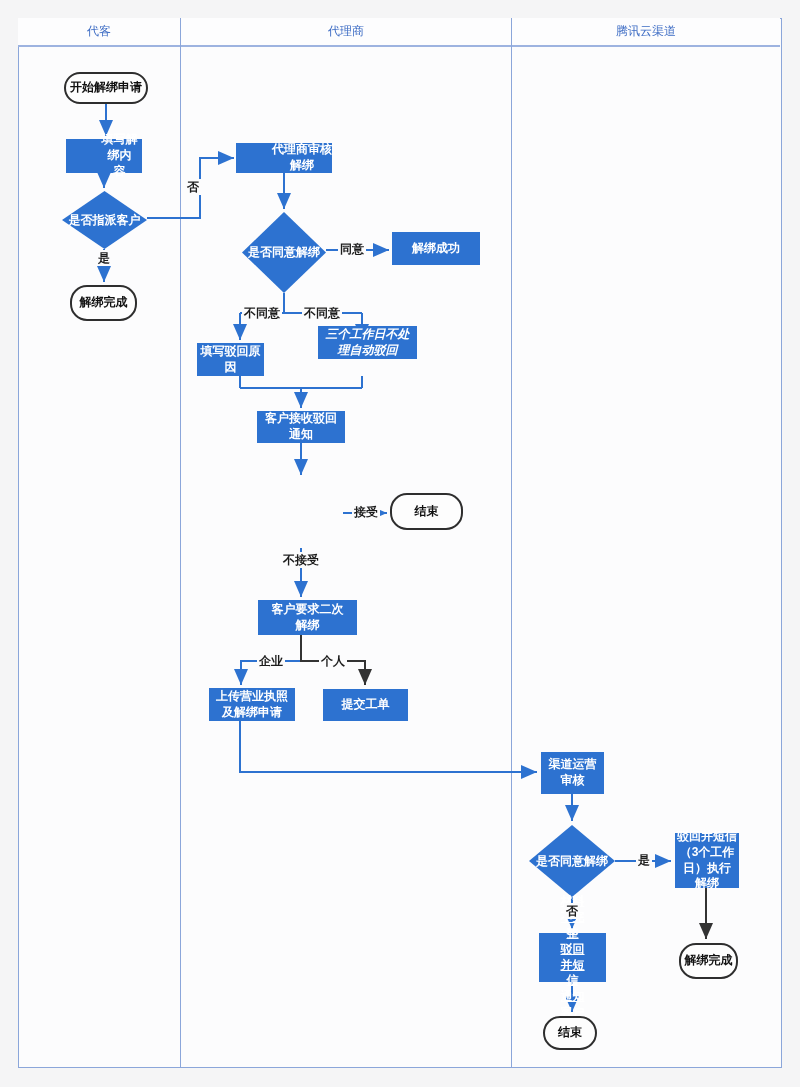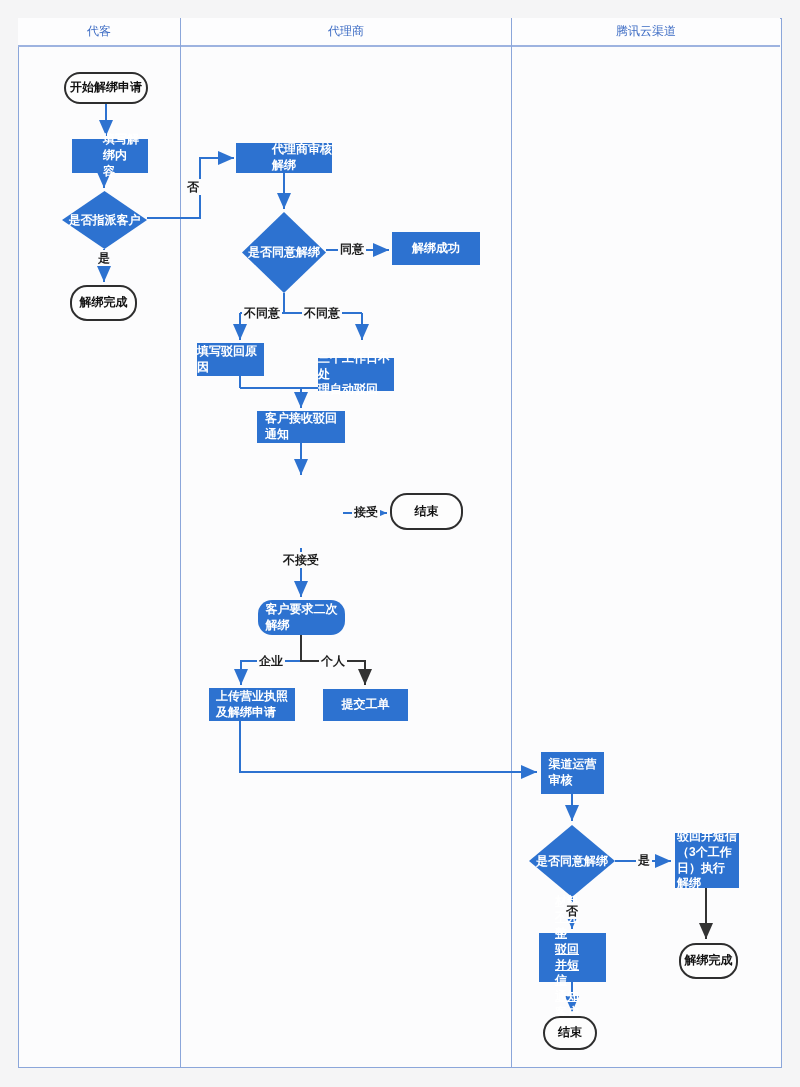--- a/index.html
+++ b/index.html
@@ -5,21 +5,21 @@
   html,body{margin:0;padding:0;}
   body{font-family:"Liberation Sans","DejaVu Sans",sans-serif;background:#f5f5f6;}
   .canvas{position:relative;width:800px;height:1087px;background:#f5f5f6;overflow:hidden;}
   .frame{position:absolute;left:18px;top:18px;width:762px;height:1048px;border:1px solid #8ba6da;background:#fcfcfd;z-index:0;}
   .vdiv{position:absolute;top:18px;height:1050px;width:1px;background:#8ba6da;z-index:1;}
   .header-row{position:absolute;left:18px;top:18px;width:762px;height:27px;border-bottom:2px solid #9db3e0;background:#fdfdfe;z-index:1;}
   .lane-header{position:absolute;top:18px;height:27px;display:flex;align-items:center;justify-content:center;
     color:#3d6cc4;font-size:12px;font-weight:500;z-index:2;}
   svg.connectors{position:absolute;left:0;top:0;z-index:2;pointer-events:none;}
   .node{position:absolute;z-index:3;box-sizing:border-box;display:flex;align-items:center;justify-content:center;
-    font-size:12px;line-height:1.32;white-space:pre-line;}
+    text-align:center;font-size:12px;line-height:1.32;white-space:pre-line;}
   .proc{background:#2d72d0;color:#ffffff;font-weight:600;}
   .terminal{background:#fdfdfd;border:2px solid #2e2e2e;border-radius:17px;color:#111111;font-weight:700;}
   .diamond{position:absolute;z-index:3;}
   .diamond .shape{position:absolute;inset:0;background:#2d72d0;
     clip-path:polygon(50% 0,100% 50%,50% 100%,0 50%);}
   .diamond .dlabel{position:absolute;inset:0;display:flex;align-items:center;justify-content:center;
     color:#ffffff;font-size:12px;font-weight:600;text-align:center;white-space:pre-line;z-index:1;}
   .elabel{position:absolute;transform:translate(-50%,-50%);background:#fcfcfd;color:#1c1c1c;
     font-size:12px;font-weight:700;line-height:1;padding:2px 2px;z-index:4;white-space:nowrap;}
 </style>
@@ -77,41 +77,41 @@
       <path d="M572 897 L572 929" marker-end="url(#arrB)"></path>
       <path d="M572 982 L572 1012" marker-end="url(#arrB)"></path>
     </g>
     <g stroke="#333333" stroke-width="2" fill="none">
       <path d="M301 635 L301 661 L365 661 L365 685" marker-end="url(#arrK)"></path>
       <path d="M706 888 L706 939" marker-end="url(#arrK)"></path>
     </g>
   </svg>
 
   <div class="node terminal" style="left:64px;top:72px;width:84px;height:32px;">开始解绑申请</div>
-  <div class="node proc" style="left:72px;top:139px;width:76px;height:34px;padding-left:31px;">填写解绑内
+  <div class="node proc" style="left:66px;top:139px;width:76px;height:34px;padding-left:31px;">填写解绑内
 容</div>
   <div class="diamond" style="left:62px;top:191px;width:85px;height:58px;">
     <div class="shape"></div>
     <div class="dlabel">是否指派客户</div>
   </div>
   <div class="node terminal" style="left:70px;top:285px;width:67px;height:36px;">解绑完成</div>
 
   <div class="node proc" style="left:236px;top:143px;width:96px;height:30px;padding-left:36px;">代理商审核解绑</div>
   <div class="diamond" style="left:242px;top:212px;width:84px;height:81px;">
     <div class="shape"></div>
     <div class="dlabel">是否同意解绑</div>
   </div>
   <div class="node proc" style="left:392px;top:232px;width:88px;height:33px;">解绑成功</div>
   <div class="node proc" style="left:197px;top:343px;width:67px;height:33px;">填写驳回原因</div>
-  <div class="node proc" style="left:318px;top:358px;width:76px;height:33px;">三个工作日不处
+  <div class="node proc" style="left:318px;top:326px;width:99px;height:33px;font-style:italic;">三个工作日不处
 理自动驳回</div>
   <div class="node proc" style="left:257px;top:411px;width:88px;height:32px;">客户接收驳回
 通知</div>
   <div class="node terminal" style="left:390px;top:493px;width:73px;height:37px;">结束</div>
-  <div class="node proc" style="left:258px;top:600px;width:87px;height:35px;border-radius:14px;">客户要求二次
+  <div class="node proc" style="left:258px;top:600px;width:99px;height:35px;">客户要求二次
 解绑</div>
   <div class="node proc" style="left:197px;top:688px;width:86px;height:33px;margin-left:12px;">上传营业执照
 及解绑申请</div>
   <div class="node proc" style="left:323px;top:689px;width:85px;height:32px;">提交工单</div>
 
   <div class="node proc" style="left:541px;top:752px;width:63px;height:42px;">渠道运营
 审核</div>
   <div class="diamond" style="left:529px;top:825px;width:86px;height:72px;">
     <div class="shape"></div>
     <div class="dlabel">是否同意解绑</div>

